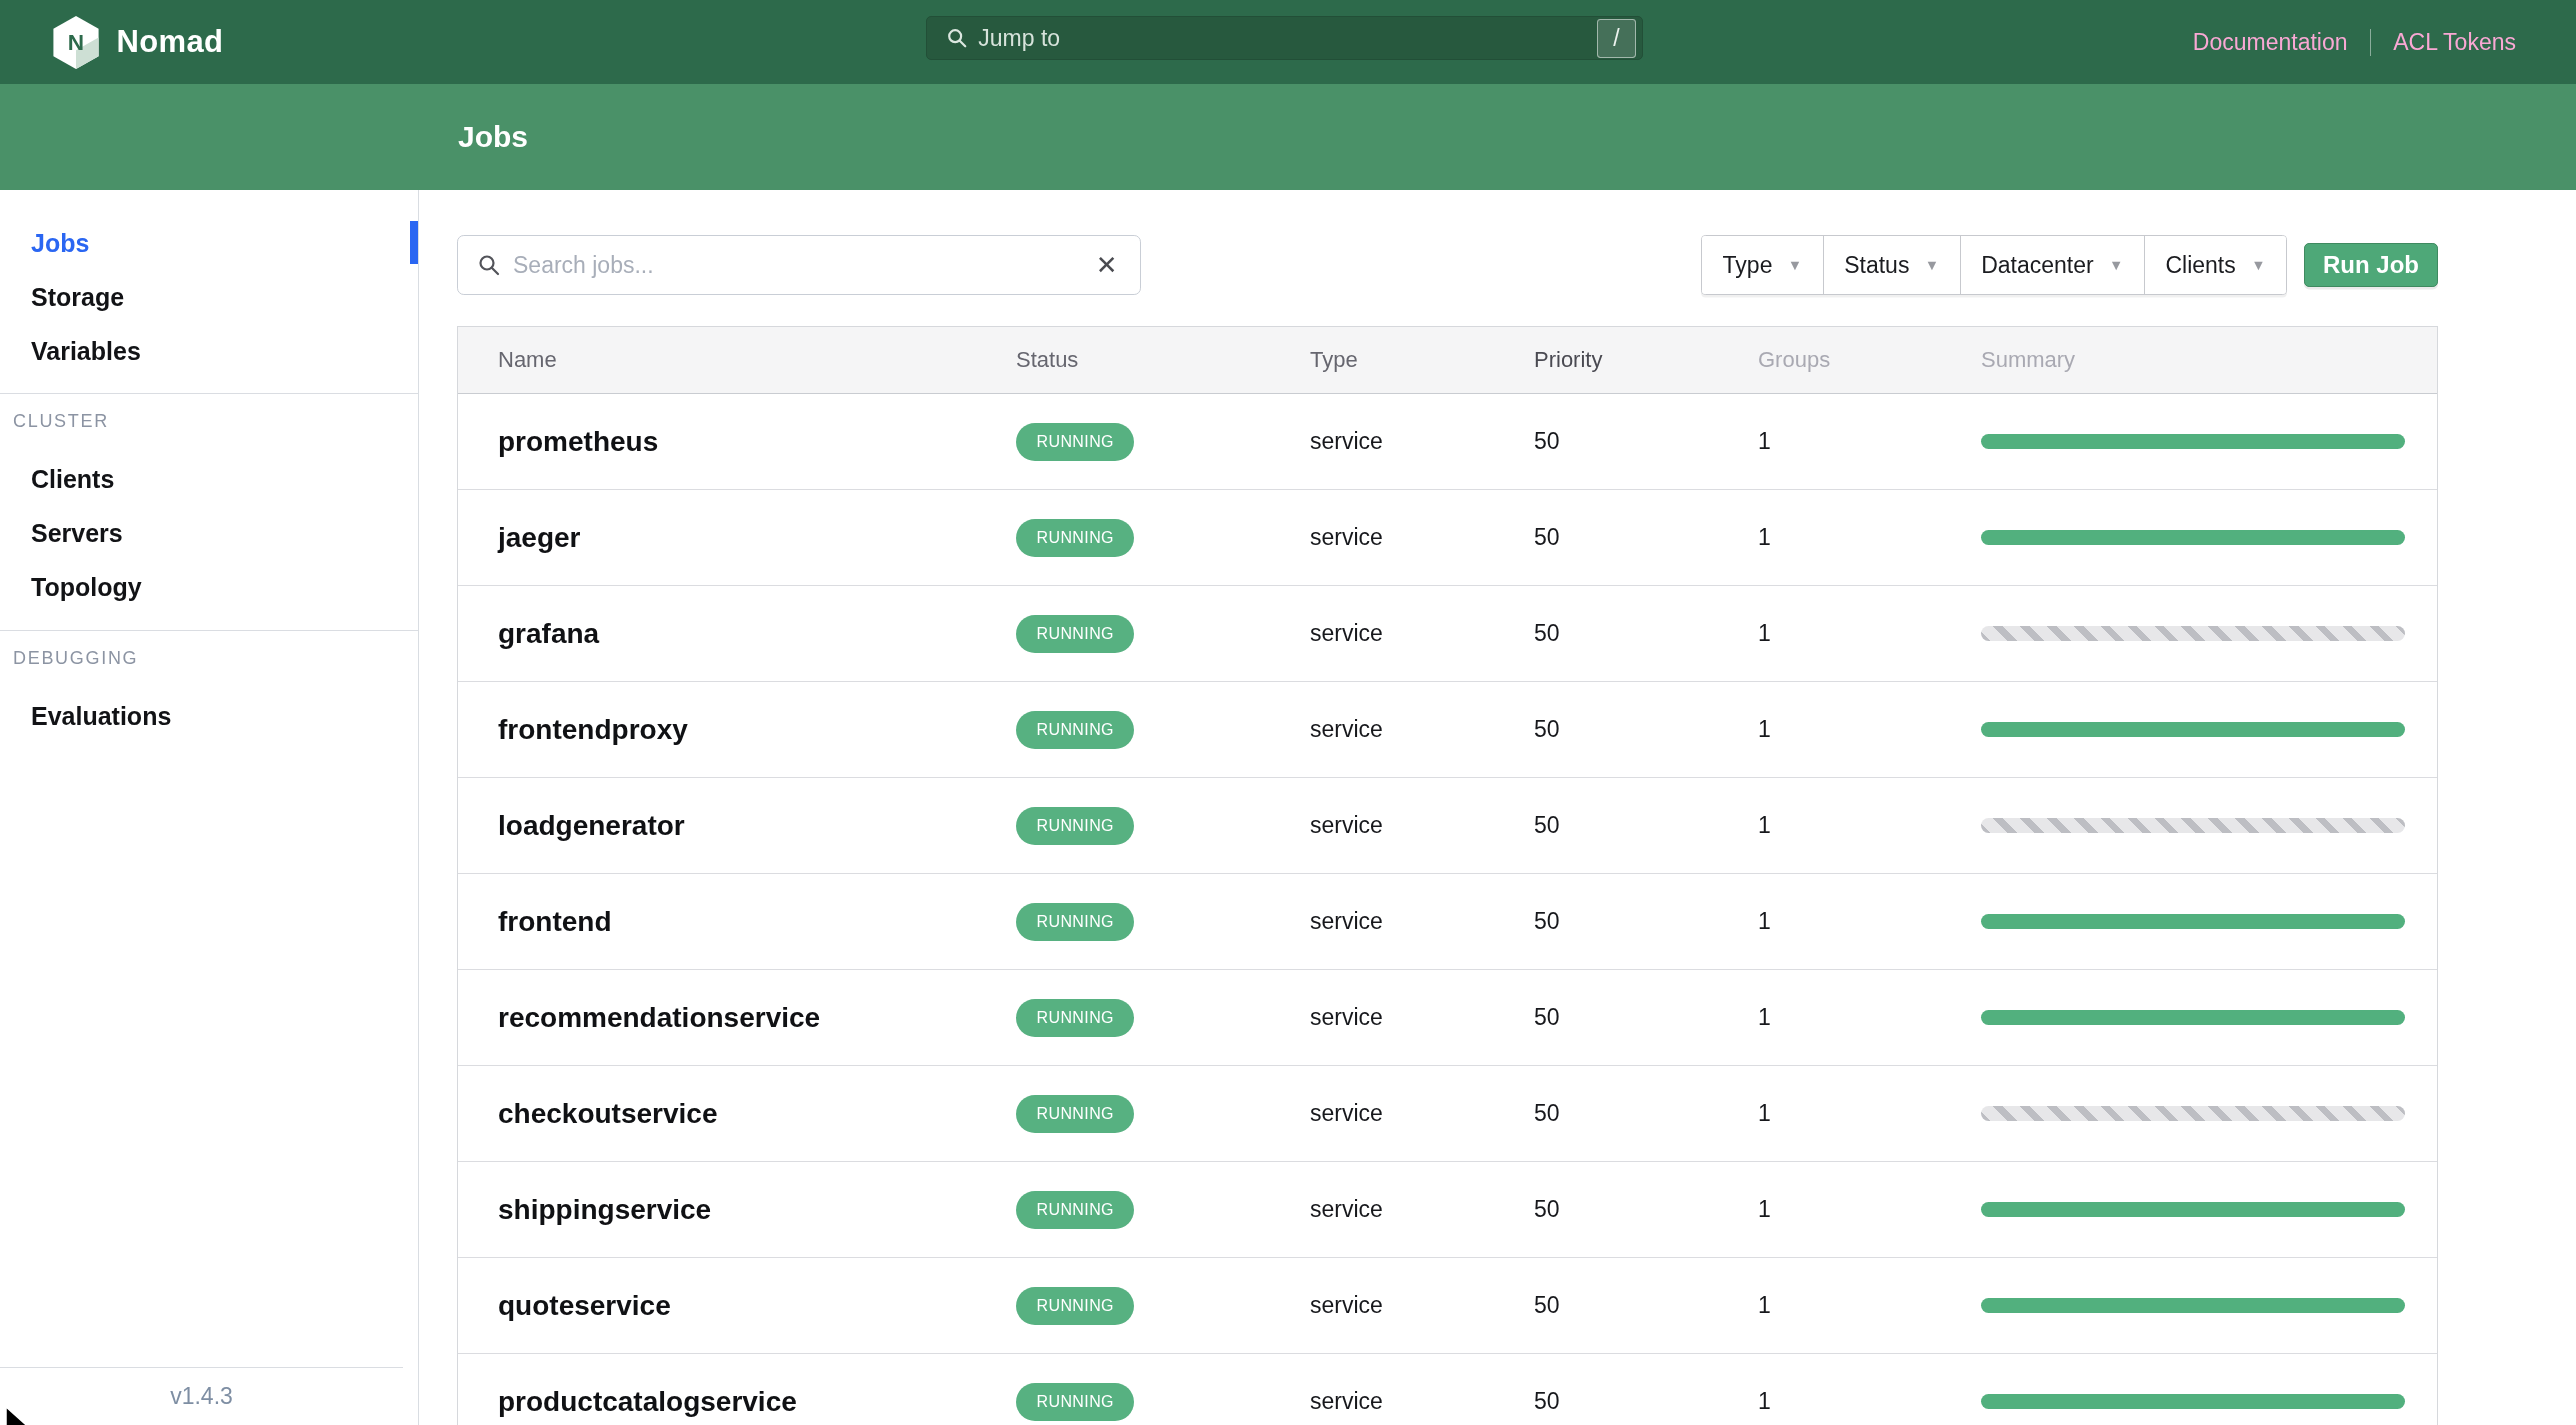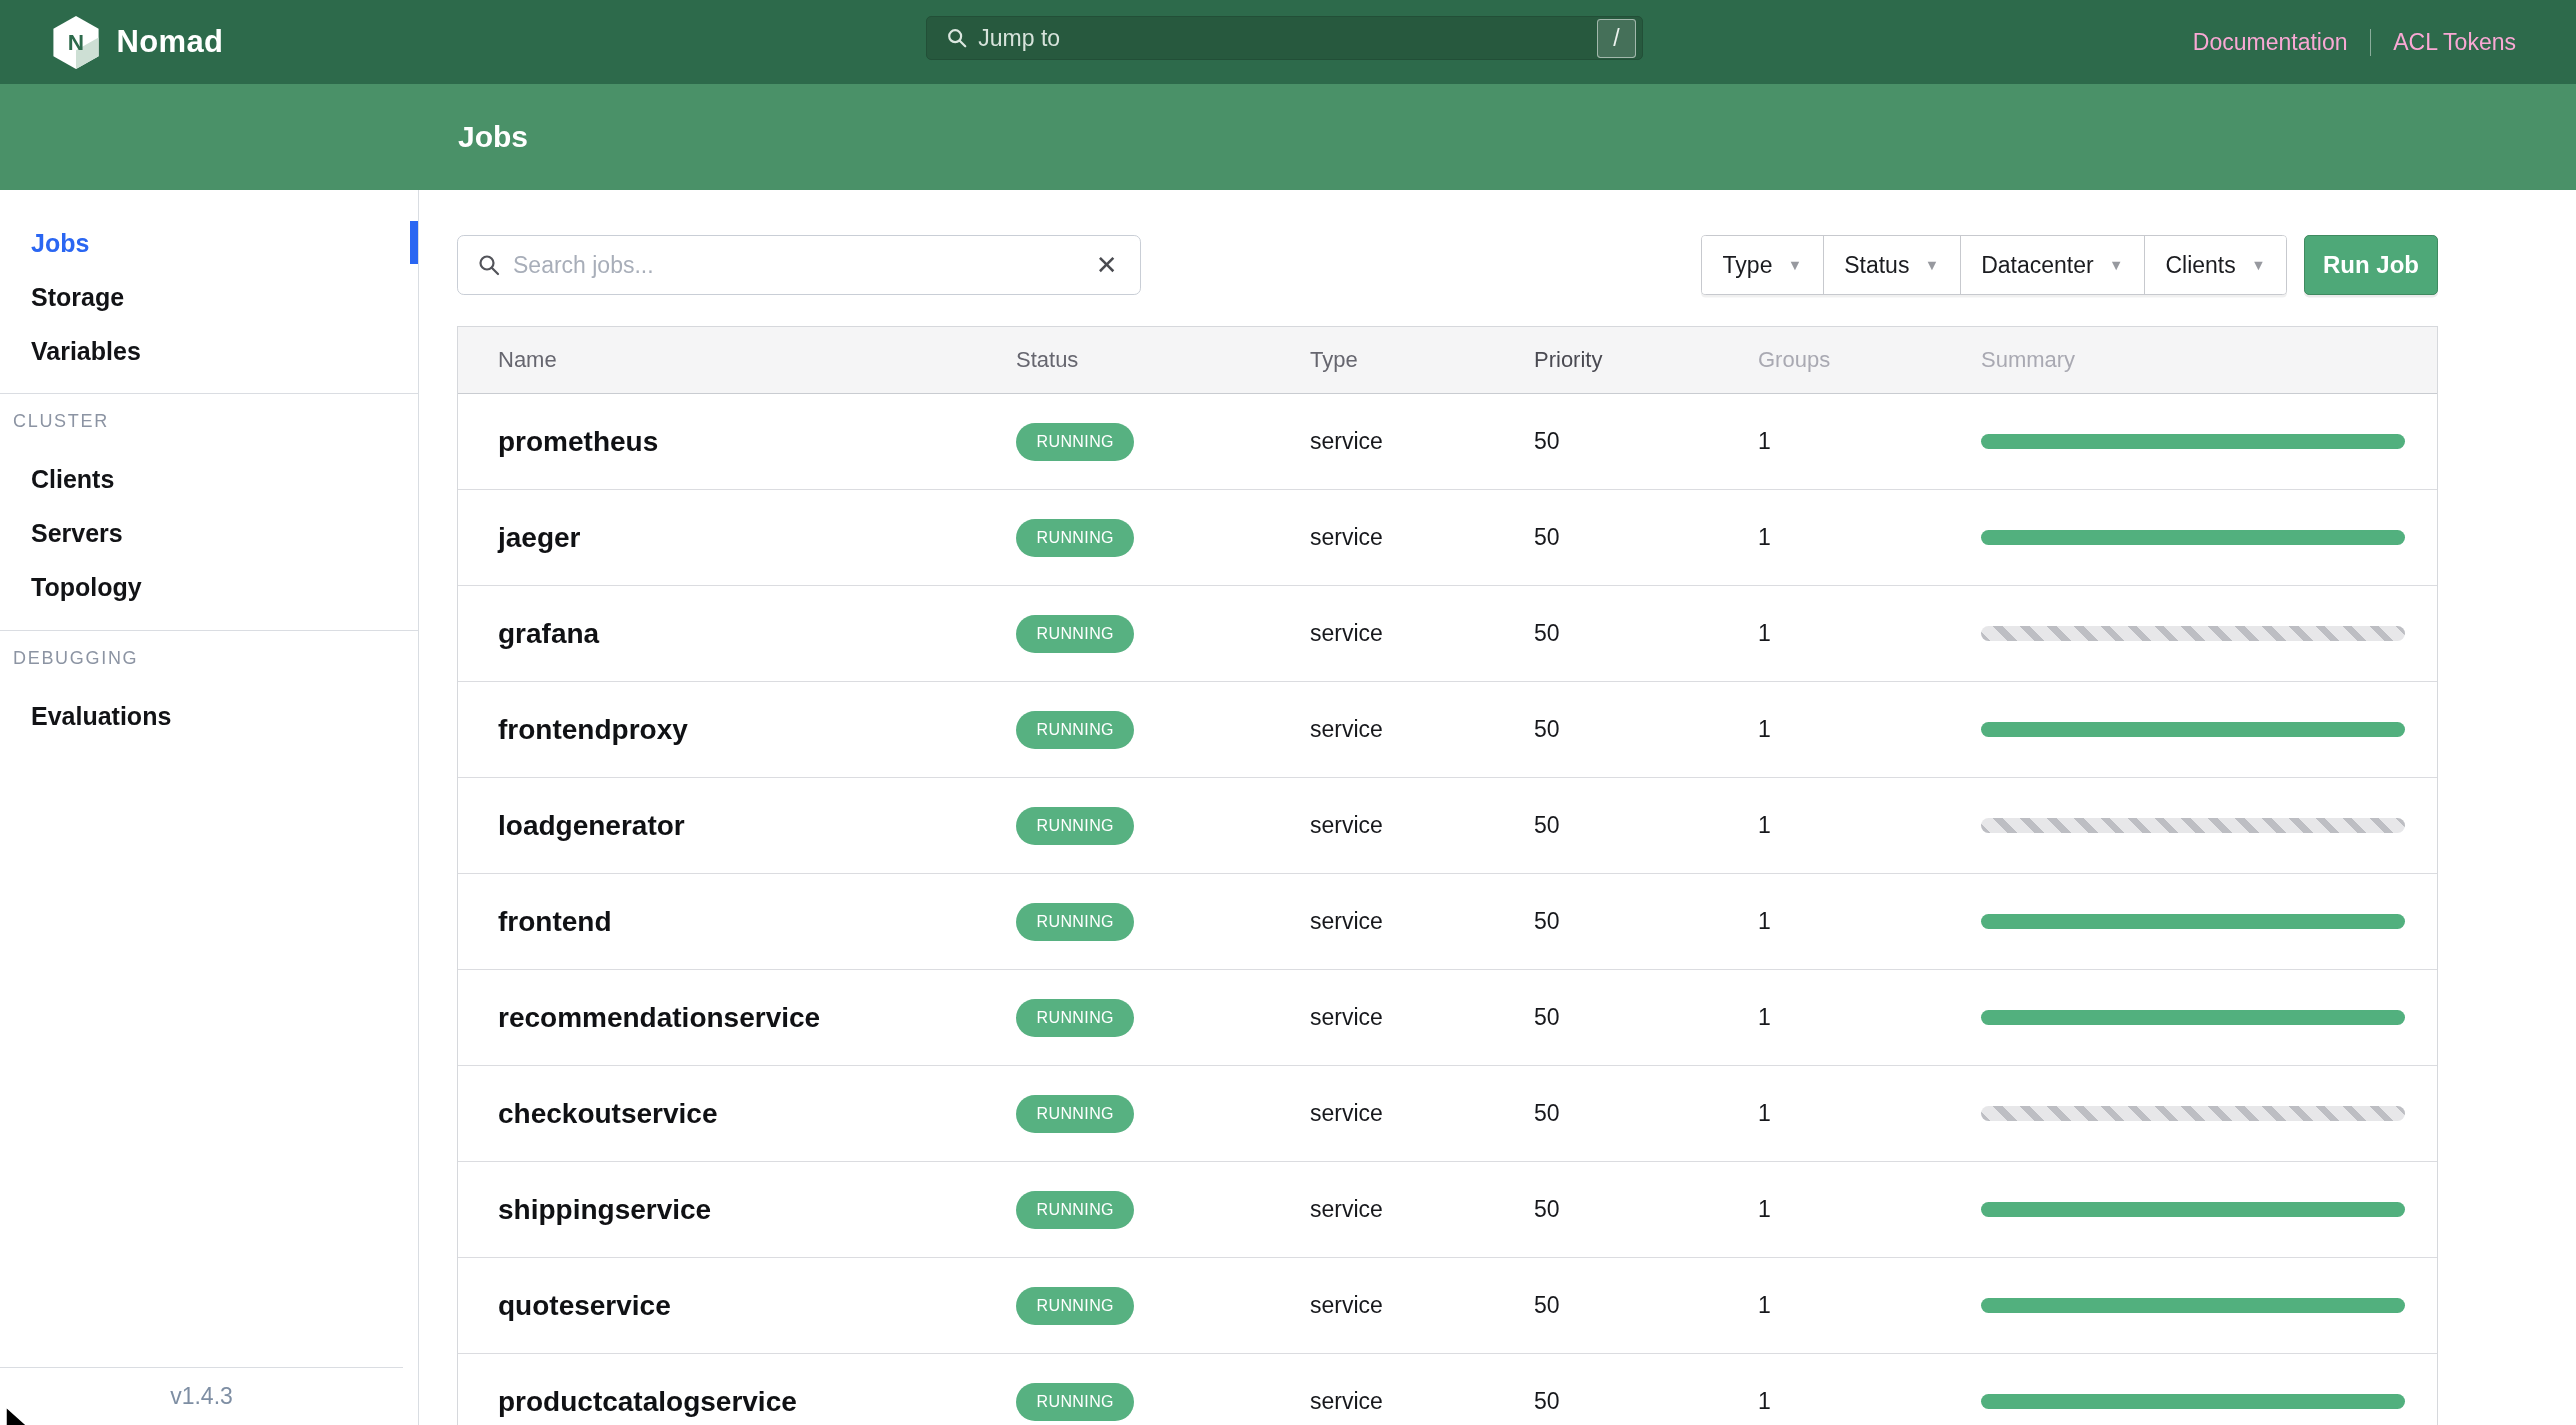--- a/index.html
+++ b/index.html
@@ -60,21 +60,21 @@
                      font-family:"Liberation Sans",sans-serif;margin-left:12px;background:transparent;}
   .search-wrap input::placeholder{color:#A8AEB9;}
   .clear-x{color:#4A4B50;font-size:26px;line-height:1;cursor:pointer;padding:3.4px;}
   .filter-group{margin-left:auto;display:flex;height:60px;border:1.7px solid #C7C9CE;border-radius:4.3px;
                 background:#fff;box-shadow:0 2.6px 0 rgba(0,0,0,.06);overflow:hidden;}
   .filter-btn{display:flex;align-items:center;gap:15.4px;padding:0 20.5px;font-size:23px;color:#1B1C20;
               background:#fff;border:none;border-left:1.7px solid #C7C9CE;cursor:pointer;
               font-family:"Liberation Sans",sans-serif;}
   .filter-btn:first-child{border-left:none;}
   .filter-btn .caret{font-size:14.5px;color:#97999F;}
-  .run-btn{margin-left:17px;width:134px;height:60px;background:var(--run-green);
+  .run-btn{margin-left:17px;width:134px;height:44px;background:var(--run-green);
            border:1.7px solid #3F8A60;border-radius:5.1px;color:#fff;font-size:24px;font-weight:700;
            cursor:pointer;box-shadow:0 2.6px 0 rgba(0,0,0,.08);font-family:"Liberation Sans",sans-serif;}
 
   
   .jobs-table{margin-top:31px;border:1.7px solid #D6D8DC;}
   .thead,.trow{display:grid;grid-template-columns:558px 294px 224px 224px 223px 453px;align-items:center;}
   .thead{height:67px;background:#F5F5F6;border-bottom:1.7px solid var(--border-mid);
          color:#66666F;font-size:22px;}
   .thead .cell.dim{color:#A9A9B2;}
   .thead .cell.dark{color:#4A4A52;}

